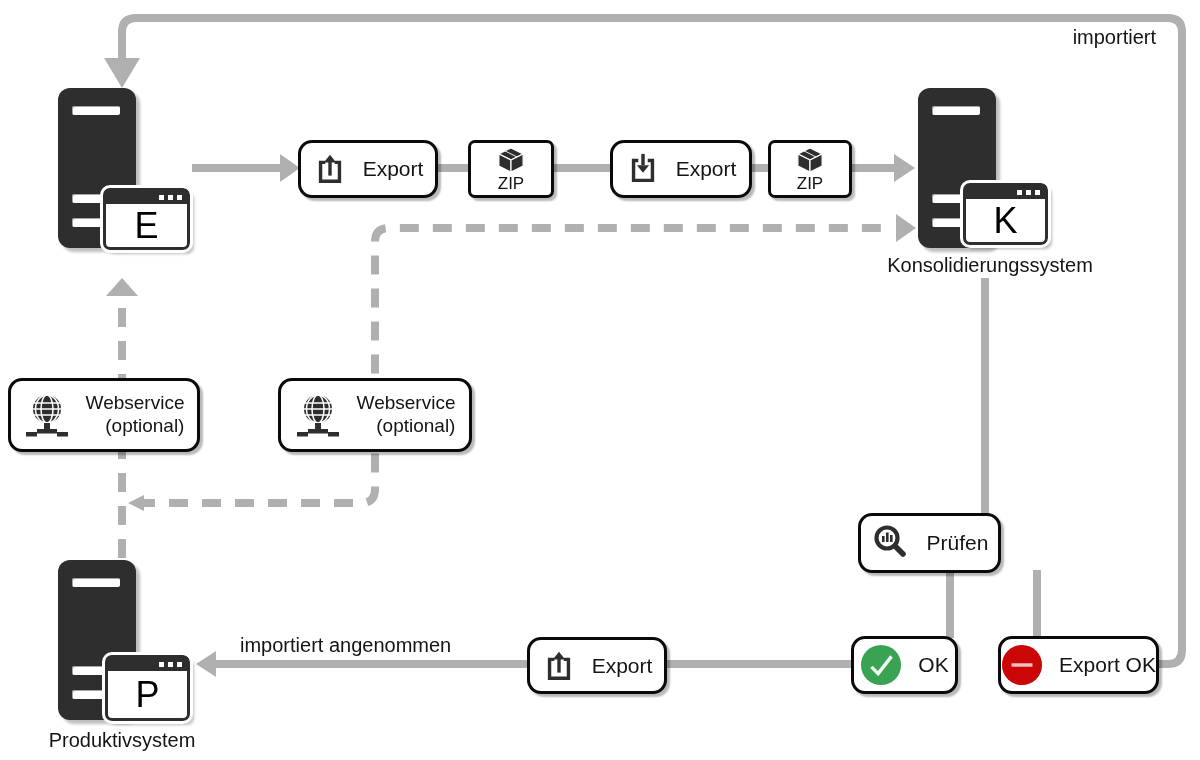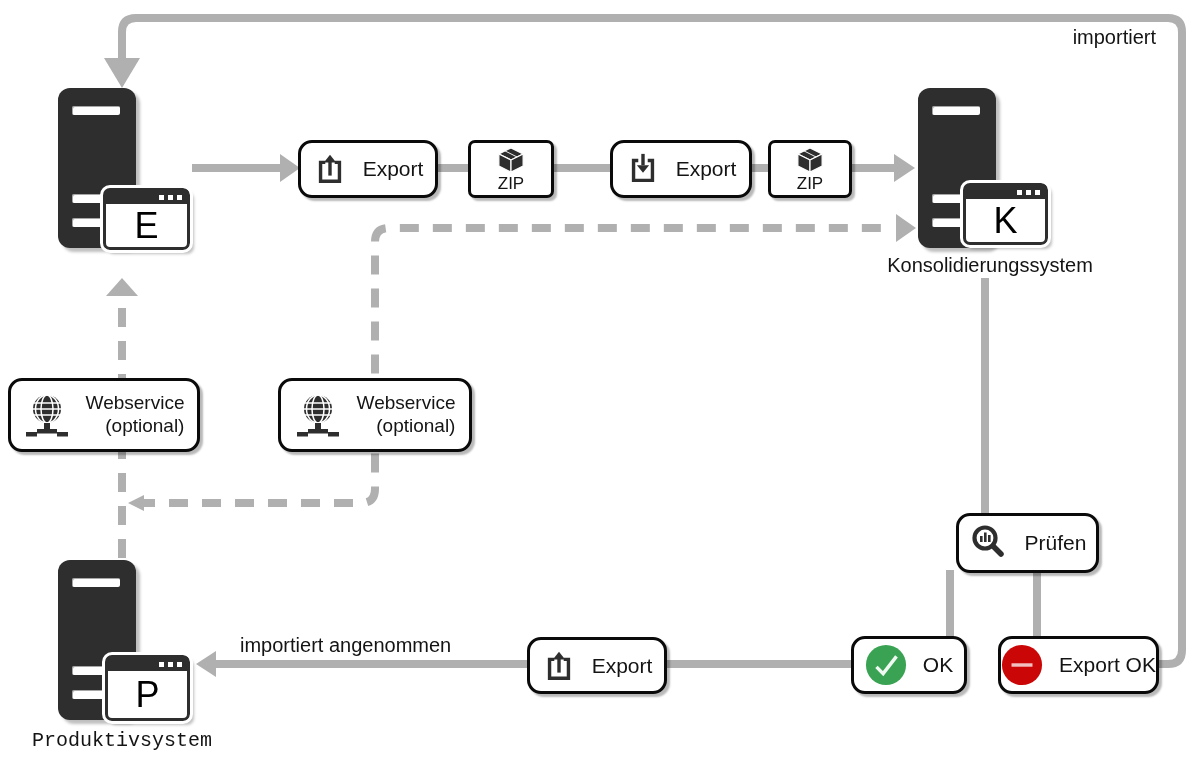--- a/index.html
+++ b/index.html
@@ -118,21 +118,21 @@
   <div class="syswin" style="left:105px;top:655px;width:85px;height:66px;">
     <div class="titlebar">
       <span class="dot"></span>
       <span class="dot"></span>
       <span class="dot"></span>
     </div>
     <div class="winbody">
       <span class="winletter">P</span>
     </div>
   </div>
-  <div class="syslabel" style="left:32px;top:729px;width:180px;font-family:Liberation Mono, monospace;">Produktivsystem</div>
+  <div class="syslabel" style="left:32px;top:729px;width:180px;">Produktivsystem</div>
 
   <div class="pill" style="left:298px;top:140px;width:140px;height:58px;">
     <svg class="ic" width="34" height="34" viewBox="0 0 36 36">
       <path d="M13 11 H8 V31 H28 V11 H23" fill="none" stroke="#2e2e2e" stroke-width="3.6"></path>
       <line x1="18" y1="25" x2="18" y2="9" stroke="#2e2e2e" stroke-width="3.6"></line>
       <polygon points="11.5,11 24.5,11 18,3" fill="#2e2e2e"></polygon>
     </svg>
     <span class="pill-label">Export</span>
   </div>
 
@@ -204,32 +204,32 @@
       <rect x="13" y="37" width="20" height="4.5" fill="#2e2e2e"></rect>
       <rect x="2" y="40" width="11" height="4.5" fill="#2e2e2e"></rect>
       <rect x="33" y="40" width="11" height="4.5" fill="#2e2e2e"></rect>
     </svg>
     <div class="ws-text">
       <span>Webservice</span>
       <span>(optional)</span>
     </div>
   </div>
 
-  <div class="pill" style="left:956px;top:513px;width:143px;height:60px;">
+  <div class="pill" style="left:858px;top:513px;width:143px;height:60px;">
     <svg class="ic" width="40" height="40" viewBox="0 0 40 40">
       <circle cx="16" cy="15" r="10.5" fill="#fff" stroke="#2e2e2e" stroke-width="4.2"></circle>
       <rect x="11" y="13" width="2.6" height="6" fill="#2e2e2e"></rect>
       <rect x="15" y="9.5" width="2.6" height="9.5" fill="#2e2e2e"></rect>
       <rect x="19" y="12" width="2.6" height="7" fill="#2e2e2e"></rect>
       <line x1="24" y1="23" x2="32" y2="31" stroke="#2e2e2e" stroke-width="5.5" stroke-linecap="round"></line>
     </svg>
     <span class="pill-label">Prüfen</span>
   </div>
 
-  <div class="pill" style="left:851px;top:636px;width:116px;height:58px;">
+  <div class="pill" style="left:851px;top:636px;width:107px;height:58px;">
     <svg class="ic" width="42" height="42" viewBox="0 0 44 44">
       <circle cx="22" cy="22" r="21" fill="#3AA353"></circle>
       <polyline points="12,24 19,31 33,13" fill="none" stroke="#ffffff" stroke-opacity=".92" stroke-width="3.6"></polyline>
     </svg>
     <span class="pill-label">OK</span>
   </div>
 
   <div class="pill" style="left:998px;top:636px;width:161px;height:58px;">
     <svg class="ic" width="42" height="42" viewBox="0 0 44 44">
       <circle cx="22" cy="22" r="21" fill="#CB0606"></circle>

